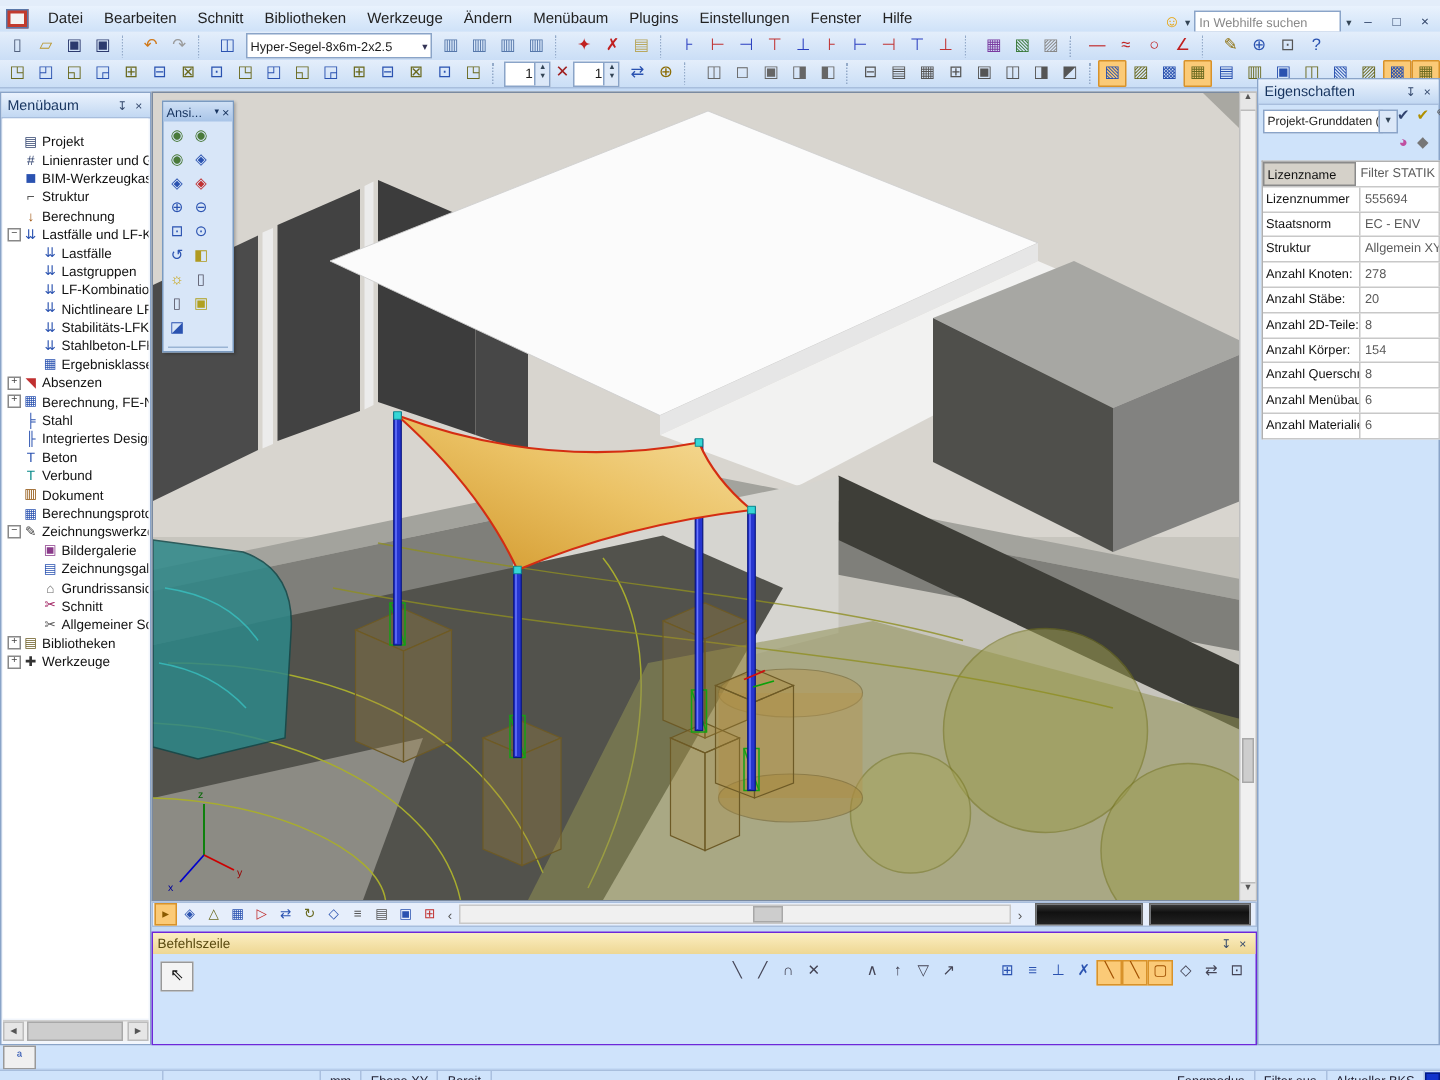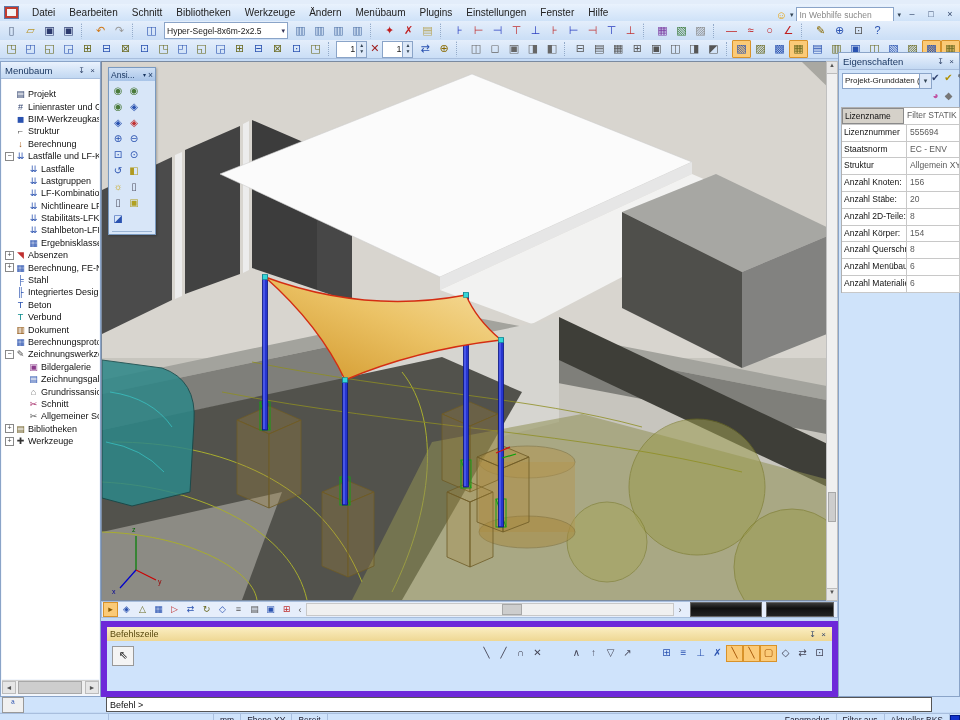--- a/index.html
+++ b/index.html
@@ -62,21 +62,21 @@
   #rightpanel{left:838px;top:52px;width:122px;height:645px;background:#cfe3fa;border:1px solid #8aa4c8;box-sizing:border-box;}
   #propcombo{position:absolute;left:3px;top:20px;width:76px;height:14px;background:#fff;border:1px solid #8aa4c8;font-size:8px;line-height:13px;padding-left:2px;white-space:nowrap;overflow:hidden;}
   .cbbtn{position:absolute;left:80px;top:20px;width:11px;height:14px;background:#dce8f8;border:1px solid #8aa4c8;font-size:7px;line-height:13px;text-align:center;color:#345;}
   .propico{position:absolute;width:13px;height:13px;font-size:10px;line-height:12px;text-align:center;}
   #proptable{position:absolute;left:2px;top:54px;width:118px;border-top:1px solid #b0b0b0;border-left:1px solid #b0b0b0;background:#fff;}
   .prow{display:flex;height:15.8px;border-bottom:1px solid #c8c8c8;}
   .prow .plbl{width:62px;font-size:8.5px;line-height:15px;padding-left:2px;border-right:1px solid #c8c8c8;white-space:nowrap;overflow:hidden;color:#111;}
   .prow .plbl.sel{background:#d5d1c9;border:1px solid #8a8a8a;border-right:1px solid #8a8a8a;box-sizing:border-box;}
   .prow .pval{flex:1;font-size:8.5px;line-height:15px;padding-left:3px;color:#5a5a5a;white-space:nowrap;overflow:hidden;border-right:1px solid #c8c8c8;}
   
-  #cmdpanel{left:101px;top:621px;width:737px;height:76px;background:#cfe3fb;border:6px solid #6d28d9;box-sizing:border-box;}
+  #cmdpanel{left:101px;top:621px;width:737px;height:76px;background:#cfe3fb;border:1px solid #6d28d9;box-sizing:border-box;}
   #cmdhdr{height:14px;background:linear-gradient(#fbeec2,#eed793);display:flex;align-items:center;font-size:9px;color:#5a4a10;padding:0 3px;}
   #cursorbtn{position:absolute;left:5px;top:19px;width:20px;height:18px;background:#f4f4f4;border:1px solid #999;font-size:11px;line-height:17px;text-align:center;color:#111;}
   #snaprow{position:absolute;right:4px;top:18px;display:flex;align-items:center;}
   .snapico{width:15px;height:15px;font-size:10px;line-height:14px;text-align:center;border:1px solid transparent;}
   .snapico.on{background:#fbca77;border-color:#d8922a;}
   
   #cmdrow{left:0;top:697px;width:960px;height:15px;background:#cfe3fb;}
   #cmdtoggle{position:absolute;left:2px;top:0px;width:20px;height:14px;background:#f0f0f0;border:1px solid #999;font-size:9px;line-height:13px;text-align:center;color:#2a52b0;}
   #cmdinput{position:absolute;left:106px;top:0px;width:818px;height:13px;border:1px solid #555;background:#fff;font-size:9px;font-family:"Liberation Sans",sans-serif;padding:0 3px;color:#111;}
   #statusbar{left:0;top:713px;width:960px;height:7px;background:#cfe3fb;border-top:1px solid #a8bedd;overflow:hidden;display:flex;font-size:8.5px;color:#223;}
@@ -722,21 +722,21 @@
           <span class="pval">EC - ENV</span>
         </div>
 
         <div class="prow">
           <span class="plbl">Struktur</span>
           <span class="pval">Allgemein XYZ</span>
         </div>
 
         <div class="prow">
           <span class="plbl">Anzahl Knoten:</span>
-          <span class="pval">156</span>
+          <span class="pval">278</span>
         </div>
 
         <div class="prow">
           <span class="plbl">Anzahl Stäbe:</span>
           <span class="pval">20</span>
         </div>
 
         <div class="prow">
           <span class="plbl">Anzahl 2D-Teile:</span>
           <span class="pval">8</span>
@@ -759,21 +759,20 @@
 
         <div class="prow">
           <span class="plbl">Anzahl Materialien:</span>
           <span class="pval">6</span>
         </div>
       </div>
   </div>
 
   <div class="abs" id="cmdrow">
     <div id="cmdtoggle">ª</div>
-    <input id="cmdinput" readonly="" value="Befehl &gt;" style="">
   </div>
 
   <div class="abs" id="statusbar">
     <span class="stseg" style="width:96px;"></span>
     <span class="stseg" style="width:92px;"></span>
     <span class="stseg">mm</span>
     <span class="stseg">Ebene XY</span>
     <span class="stseg">Bereit</span>
     <span class="stspacer"></span>
     <span class="stseg">Fangmodus</span>

